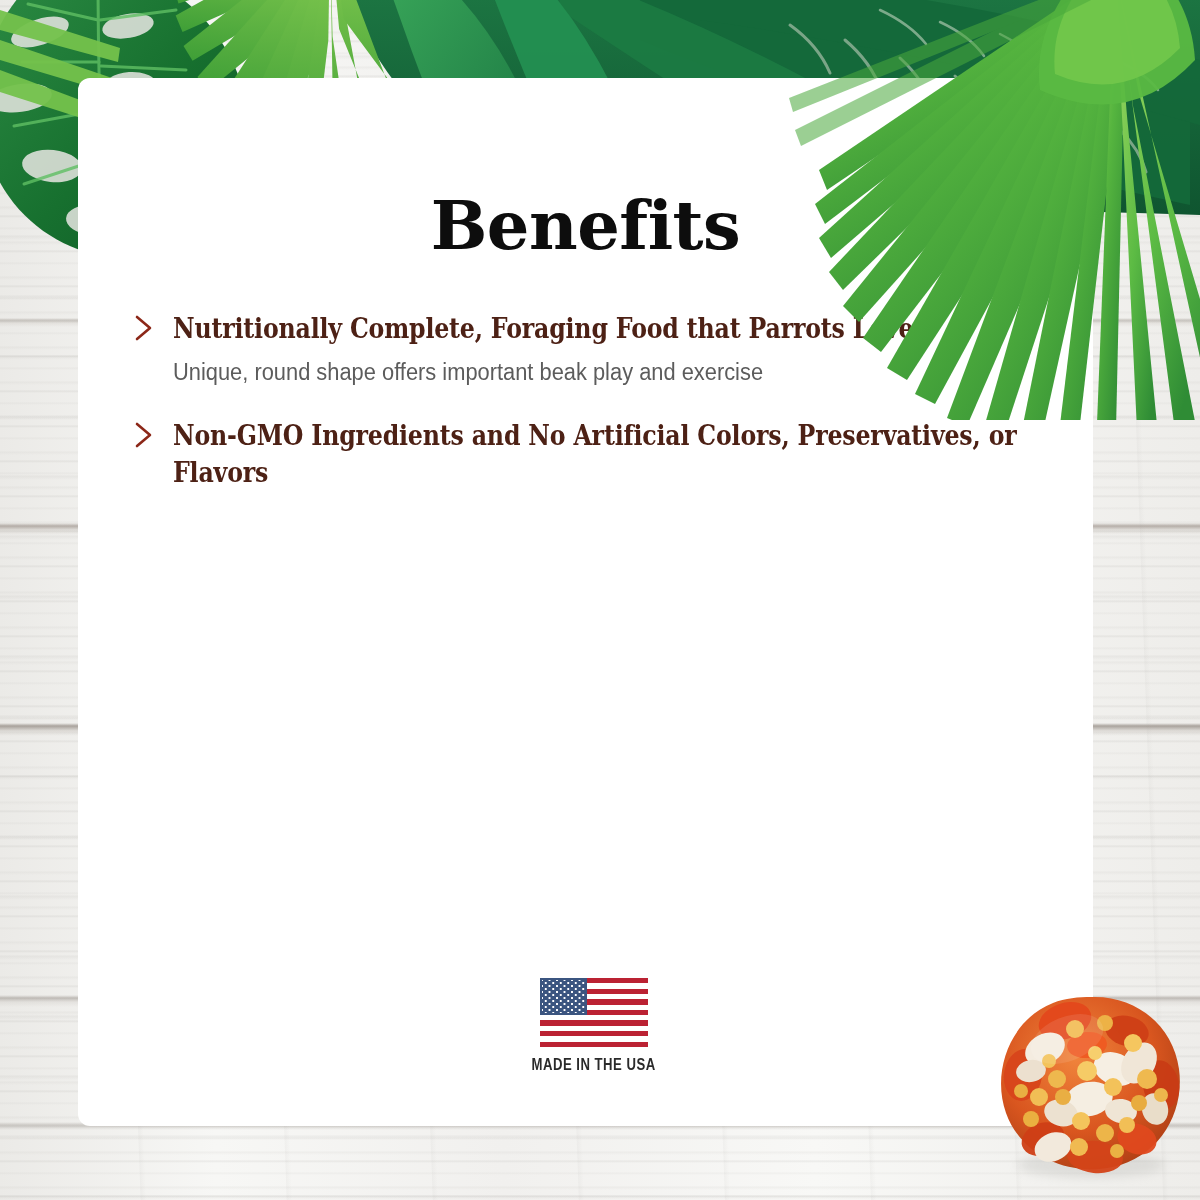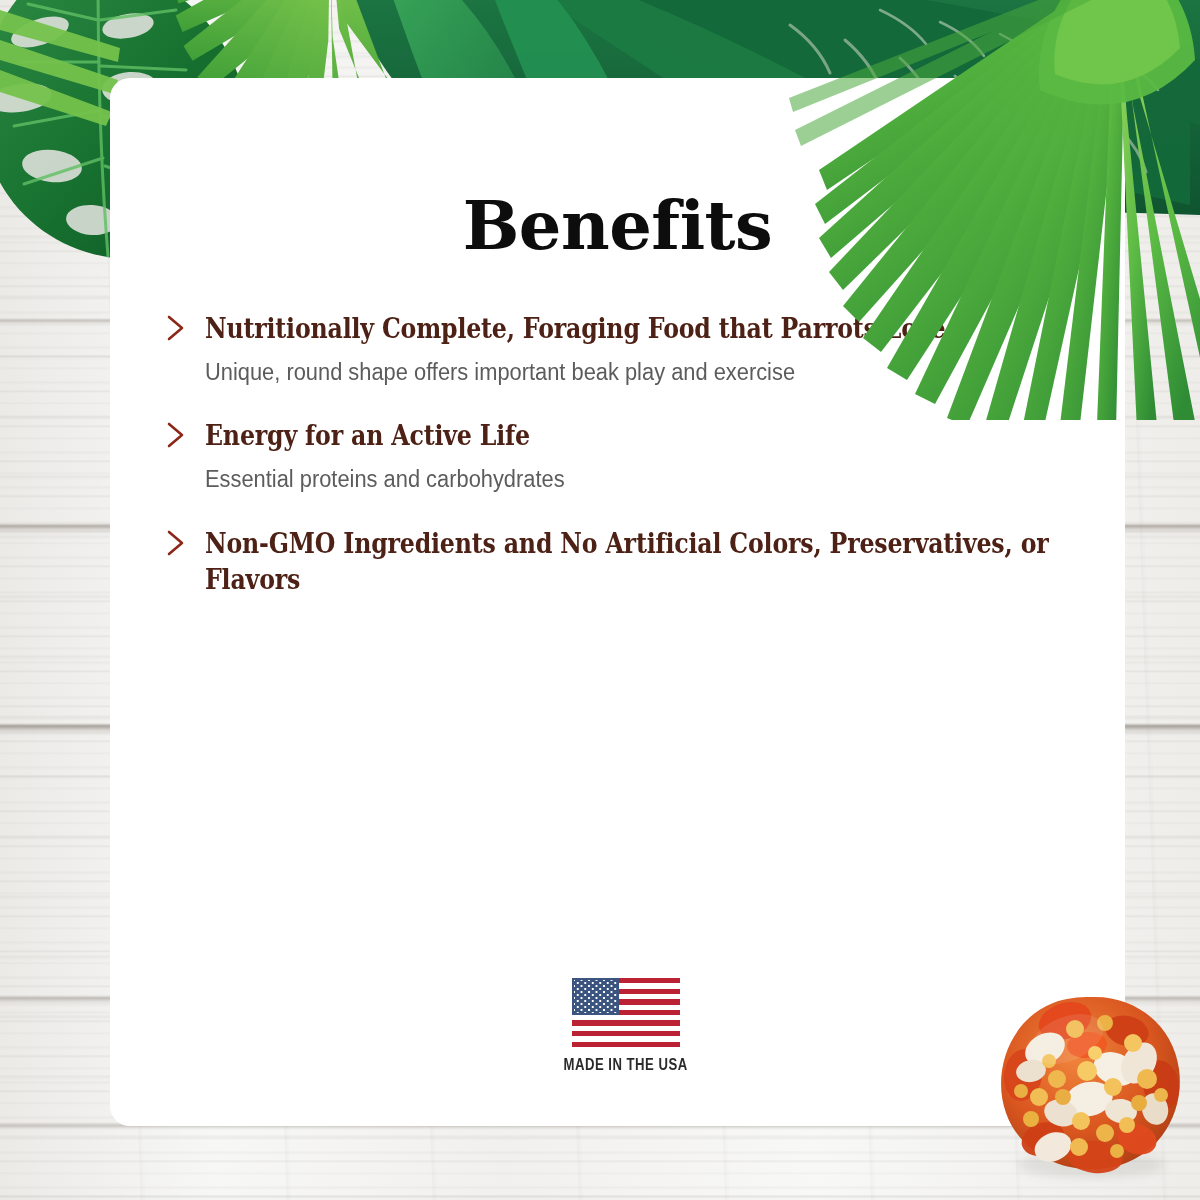--- a/index.html
+++ b/index.html
@@ -84,26 +84,26 @@
     width: 1200px;
     height: 260px;
     overflow: hidden;
     pointer-events: none;
   }
   .foliage svg { display: block; }
 
   
   .card {
     position: absolute;
-    left: 110px;
+    left: 78px;
     top: 78px;
     width: 1015px;
     height: 1048px;
     background: #ffffff;
-    border-radius: 20px;
+    border-radius: 12px;
     overflow: hidden;
   }
 
   
   .frond-overlay {
     position: absolute;
     top: 0; left: 0;
     width: 1200px;
     height: 420px;
     pointer-events: none;
@@ -369,29 +369,20 @@
     <div class="benefit">
       <span class="chev">
         <svg width="22" height="28" viewBox="0 0 22 28">
             <path d="M4 3 L17 14 L4 25" fill="none" stroke="currentColor" stroke-width="2.6" stroke-linecap="round" stroke-linejoin="round"></path>
           </svg>
       </span>
       <div class="b-head">Nutritionally Complete, Foraging Food that Parrots Love</div>
       <div class="b-sub">Unique, round shape offers important beak play and exercise</div>
     </div>
 
-    <div class="benefit">
-      <span class="chev">
-        <svg width="22" height="28" viewBox="0 0 22 28">
-            <path d="M4 3 L17 14 L4 25" fill="none" stroke="currentColor" stroke-width="2.6" stroke-linecap="round" stroke-linejoin="round"></path>
-          </svg>
-      </span>
-      <div class="b-head">Energy for an Active Life</div>
-      <div class="b-sub">Essential proteins and carbohydrates</div>
-    </div>
 
 
 
 
     <div class="benefit">
       <span class="chev">
         <svg width="22" height="28" viewBox="0 0 22 28">
             <path d="M4 3 L17 14 L4 25" fill="none" stroke="currentColor" stroke-width="2.6" stroke-linecap="round" stroke-linejoin="round"></path>
           </svg>
       </span>

